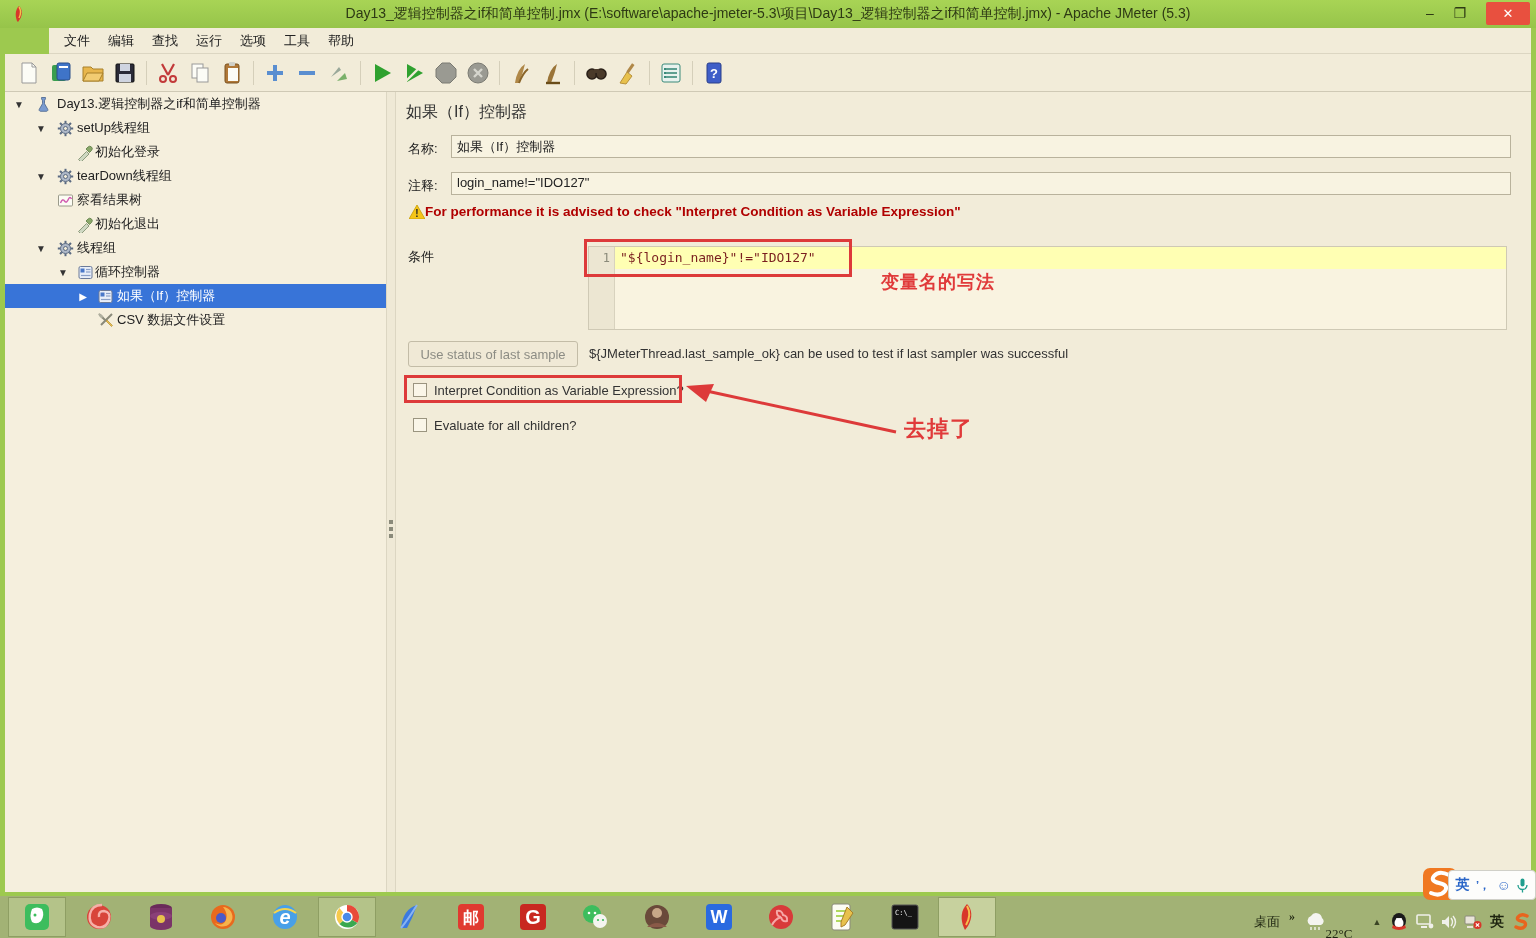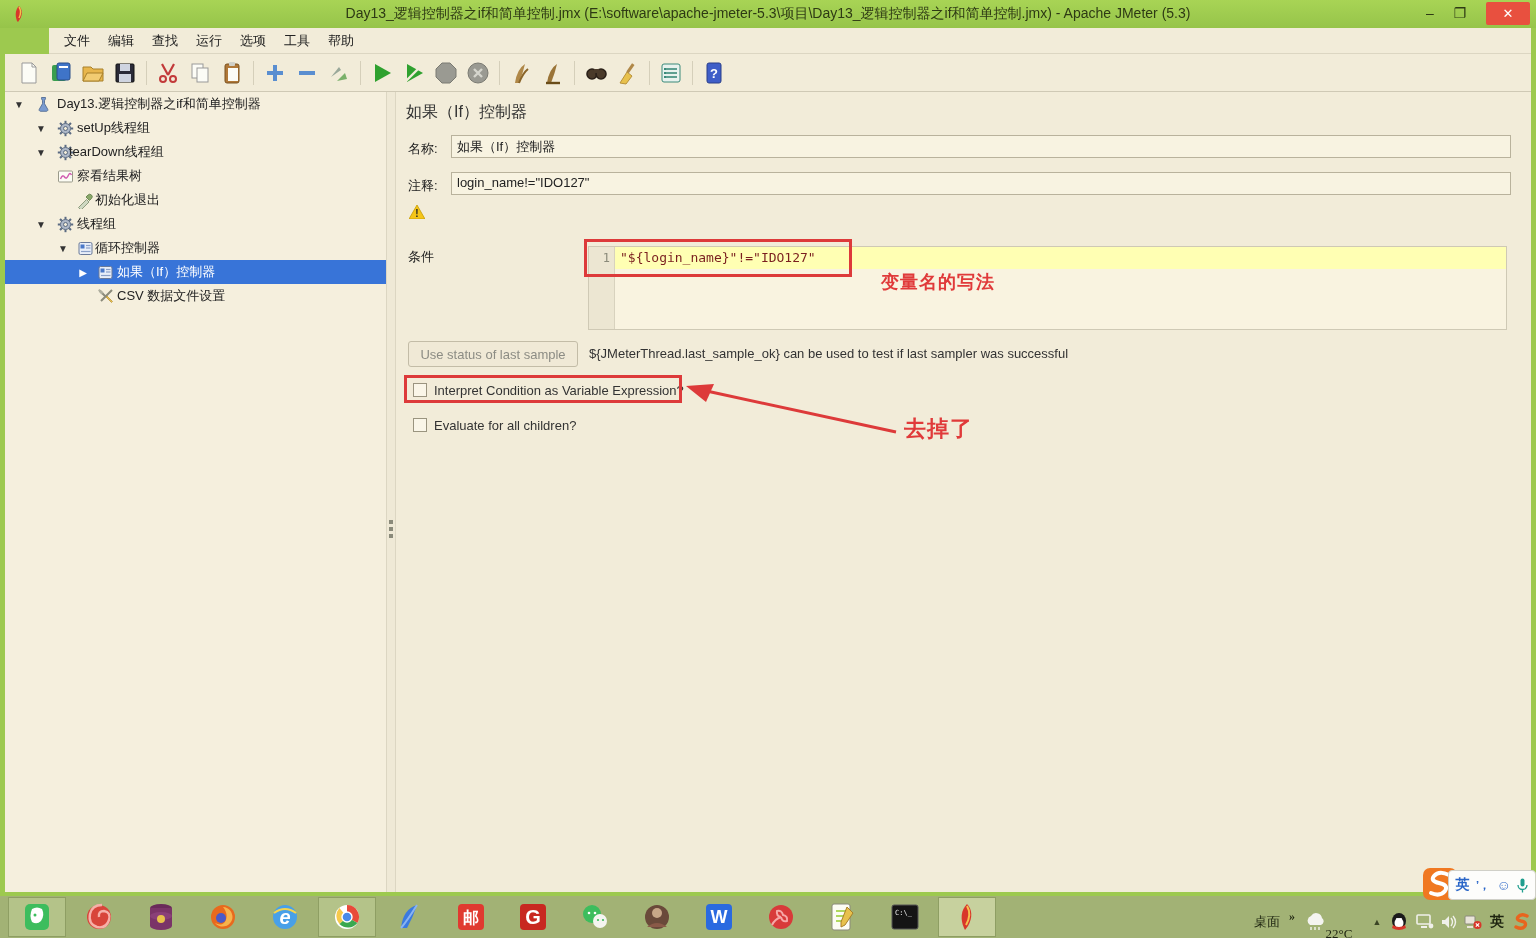--- a/index.html
+++ b/index.html
@@ -309,38 +309,47 @@
                   <line x1="3" y1="3" x2="4.8" y2="4.8"></line>
                   <line x1="12.2" y1="12.2" x2="14" y2="14"></line>
                   <line x1="14" y1="3" x2="12.2" y2="4.8"></line>
                   <line x1="4.8" y1="12.2" x2="3" y2="14"></line>
                 </g>
               </svg>
             </span>
             <span class="tlabel" style="left: 72px;">setUp线程组</span>
           </div>
           <div class="trow">
+            <span class="ticon" style="left: 72px;">
+              <svg width="17" height="17" viewBox="0 0 17 17">
+                <path d="M1.5 15.5 l8-8 2.5 2.5 -8 8 z" fill="#cfd8c2" stroke="#7a8a6a" stroke-width="0.8"></path>
+                <path d="M9 5 l3.5 3.5 2-2 a1.5 1.5 0 0 0-3.5-3.5 z" fill="#8aa86a" stroke="#5a7a42" stroke-width="0.8"></path>
+              </svg>
+            </span>
+            <span class="tlabel" style="left: 90px;">初始化登录</span>
+          </div>
+          <div class="trow">
             <span class="tarrow" style="left: 30px;">▼</span>
             <span class="ticon" style="left: 52px;">
               <svg width="17" height="17" viewBox="0 0 17 17">
                 <circle cx="8.5" cy="8.5" r="5" fill="#aeb8c8" stroke="#5a6a82"></circle>
                 <circle cx="8.5" cy="8.5" r="2" fill="#f2ecd9" stroke="#5a6a82"></circle>
                 <g stroke="#5a6a82" stroke-width="2">
                   <line x1="8.5" y1="0.8" x2="8.5" y2="3.2"></line>
                   <line x1="8.5" y1="13.8" x2="8.5" y2="16.2"></line>
                   <line x1="0.8" y1="8.5" x2="3.2" y2="8.5"></line>
                   <line x1="13.8" y1="8.5" x2="16.2" y2="8.5"></line>
                   <line x1="3" y1="3" x2="4.8" y2="4.8"></line>
                   <line x1="12.2" y1="12.2" x2="14" y2="14"></line>
                   <line x1="14" y1="3" x2="12.2" y2="4.8"></line>
                   <line x1="4.8" y1="12.2" x2="3" y2="14"></line>
                 </g>
               </svg>
             </span>
-            <span class="tlabel" style="left: 64px;">tearDown线程组</span>
+            <span class="tlabel" style="left: 72px;">tearDown线程组</span>
           </div>
           <div class="trow">
             <span class="ticon" style="left: 52px;">
               <svg width="17" height="17" viewBox="0 0 17 17">
                 <rect x="1.5" y="3" width="14" height="11" rx="1" fill="#fcfcf4" stroke="#9a9a8a"></rect>
                 <path d="M3.5 11 q2-5 4-2 q2 3 4-2 q1.5-3 3 0" stroke="#d05ab0" stroke-width="1.4" fill="none"></path>
               </svg>
             </span>
             <span class="tlabel" style="left: 72px;">察看结果树</span>
           </div>
@@ -431,20 +440,21 @@
 
         <span class="flabel" style="left:12px; top:85px;">注释:</span>
         <div class="ffield" style="left:55px; top:80px; right:20px;">login_name!="IDO127"</div>
 
         <span style="position:absolute; left:13px; top:113px;">
           <svg width="16" height="14" viewBox="0 0 16 14">
               <path d="M8 0 L16 14 L0 14 Z" fill="#f5c518" stroke="#c79a00" stroke-width="0.8"></path>
               <text x="8" y="12" text-anchor="middle" font-size="10" font-weight="bold" fill="#222">!</text>
             </svg>
         </span>
+        <span class="warnline" style="left:29px; top:112px;">For performance it is advised to check "Interpret Condition as Variable Expression"</span>
 
         <span class="flabel" style="left:12px; top:156px;">条件</span>
         <div id="cond-editor">
           <div id="cond-gutter">1</div>
           <div id="cond-body">
             <div id="cond-activeline"></div>
             <span id="cond-code">"${login_name}"!="IDO127"</span>
           </div>
         </div>
 

